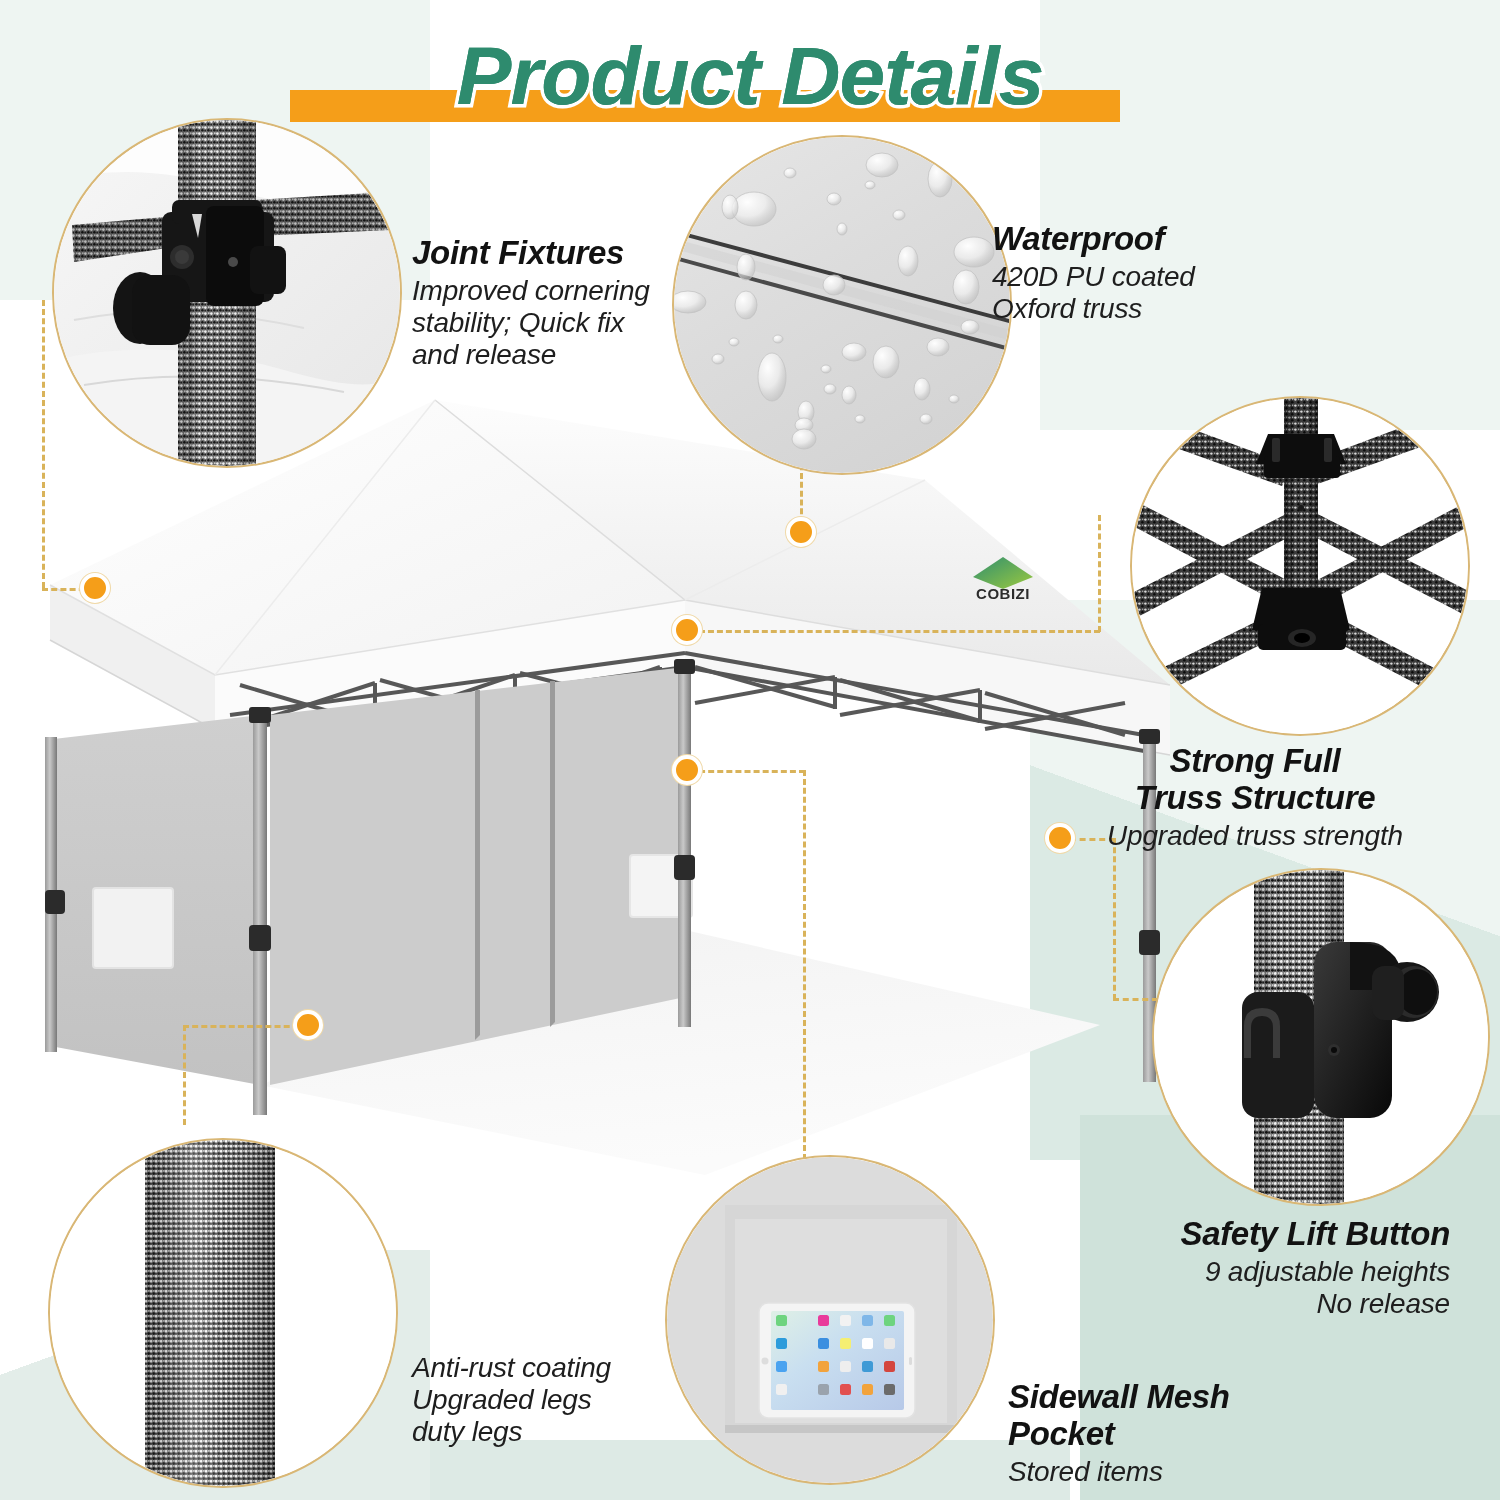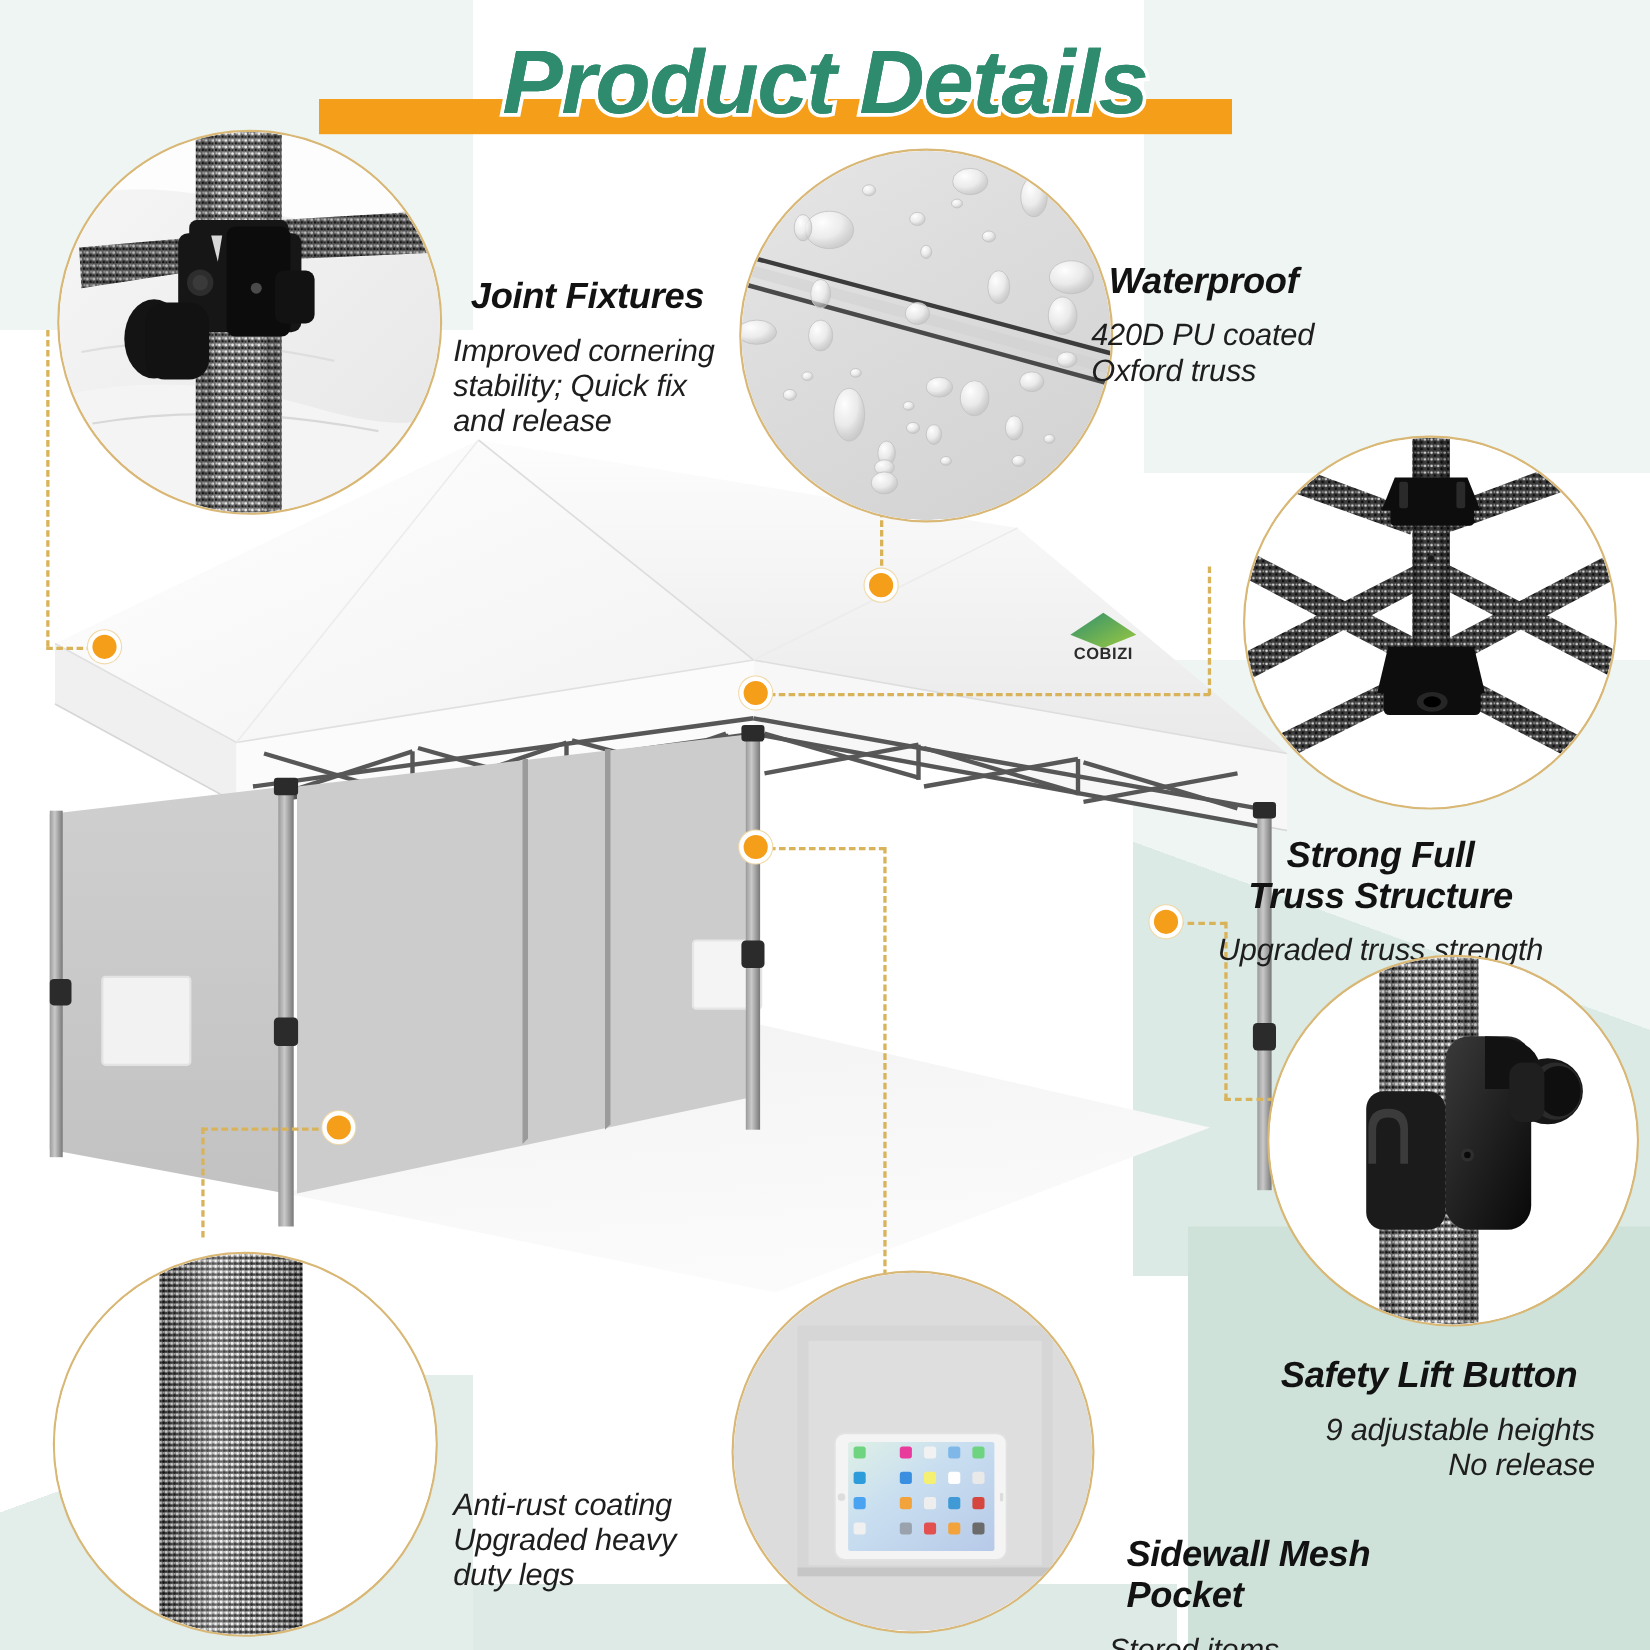--- a/index.html
+++ b/index.html
@@ -43,21 +43,21 @@
   .circle{
     position:absolute;border-radius:50%;overflow:hidden;
     border:2px solid #d9b775;background:#ffffff;
     box-sizing:border-box;
   }
   .circle-inner{position:absolute;inset:0;overflow:hidden;border-radius:50%;}
 
   
   .label{position:absolute;}
   .label h3{
-    margin:16px;font-size:33px;font-weight:bold;font-style:italic;color:#121212;
+    margin:0;font-size:33px;font-weight:bold;font-style:italic;color:#121212;
     line-height:37px;letter-spacing:-0.3px;
   }
   .label p{
     margin:4px 0 0 0;font-size:28px;font-style:italic;color:#1e1e1e;
     line-height:32px;letter-spacing:-0.2px;font-weight:400;
   }
   .label.right{text-align:right;}
 
   
   .dash-h{position:absolute;height:0;border-top:3px dashed #d9b35a;}
@@ -466,21 +466,21 @@
         <rect width="350" height="350" fill="#ffffff"></rect>
         <rect x="95" y="-10" width="130" height="370" fill="url(#speck4)"></rect>
         <rect x="95" y="-10" width="130" height="370" fill="url(#shineG)"></rect>
       </svg>
     </div>
   </div>
 
   <div class="label" style="left:412px;top:1348px;width:300px;">
     <p>
       <span>Anti-rust coating</span><br>
-      <span>Upgraded heavy</span><br>
+      <span>Upgraded legs</span><br>
       <span>duty legs</span>
     </p>
   </div>
 
   <div class="circle" style="left:665px;top:1155px;width:330px;height:330px;">
     <div class="circle-inner">
       <svg width="330" height="330" viewBox="0 0 330 330">
         <defs>
           <linearGradient id="tabG" x1="0" y1="0" x2="1" y2="1">
             <stop offset="0" stop-color="#dff0e6"></stop>

